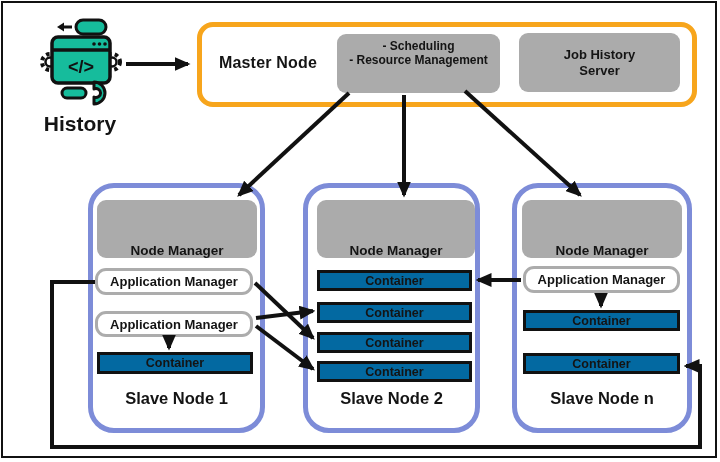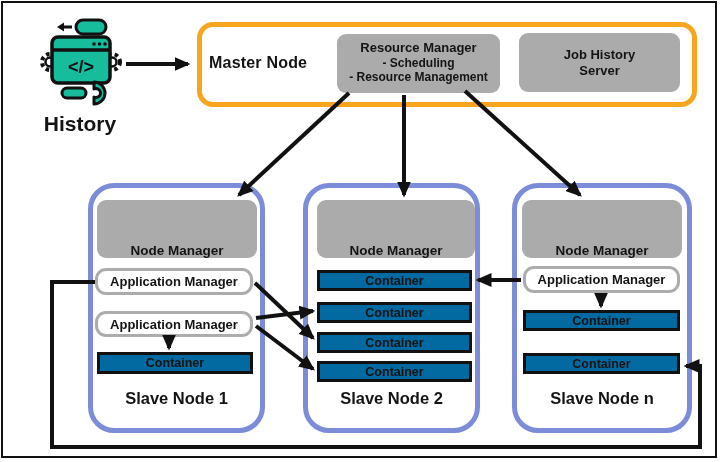--- a/index.html
+++ b/index.html
@@ -6,21 +6,21 @@
   html,body { background:#fff; }
   .canvas {
     position:relative; width:720px; height:462px; background:#fff; overflow:hidden;
     font-family:"Liberation Sans", sans-serif; color:#141414;
   }
   .frame { position:absolute; left:1px; top:1px; width:716px; height:457px; border:2px solid #111; }
 
   
   .master-box { position:absolute; left:197px; top:22px; width:500px; height:85px;
     border:5px solid #F7A51C; border-radius:16px; background:#fff; }
-  .master-label { position:absolute; left:209px; top:54px; width:118px; text-align:left;
+  .master-label { position:absolute; left:209px; top:54px; width:118px; text-align:center;
     font-size:16px; font-weight:700; letter-spacing:.2px; }
   .gray-box { background:#ABABAB; border-radius:9px; position:absolute; }
   .rm-box { left:337px; top:34px; width:163px; height:59px; padding-top:5px; text-align:center; }
   .rm-title { font-size:13px; font-weight:700; line-height:17px; }
   .rm-item { font-size:12px; font-weight:700; line-height:14px; }
   .jhs-box { left:519px; top:33px; width:161px; height:59px; display:flex; align-items:center;
     justify-content:center; text-align:center; font-size:13px; font-weight:700; padding:9px 26px; line-height:16px; }
 
   
   .slave { position:absolute; top:183px; height:250px; border:5px solid #7D8CD8; border-radius:26px; background:#fff; }
@@ -79,21 +79,20 @@
         <path d="M58,72 a11,11 0 1,0 0,22 l0,-7 a4.5,4.5 0 1,1 0,-8 Z" fill="#16BC9C" stroke="#111" stroke-width="3" stroke-linejoin="round" transform="rotate(180 62 83)"></path>
       </g>
     </svg>
   </div>
   <div class="client-label">History</div>
 
   <div class="master-box"></div>
   <div class="master-label">Master Node</div>
 
   <div class="gray-box rm-box">
-    <div class="rm-title">Resource Manager</div>
     <div class="rm-item">- Scheduling</div>
     <div class="rm-item">- Resource Management</div>
   </div>
 
   <div class="gray-box jhs-box">
     <span>Job History Server</span>
   </div>
 
   <div class="slave slave1"></div>
   <div class="gray-box nm-box" style="left:97px; top:200px; width:160px;">

